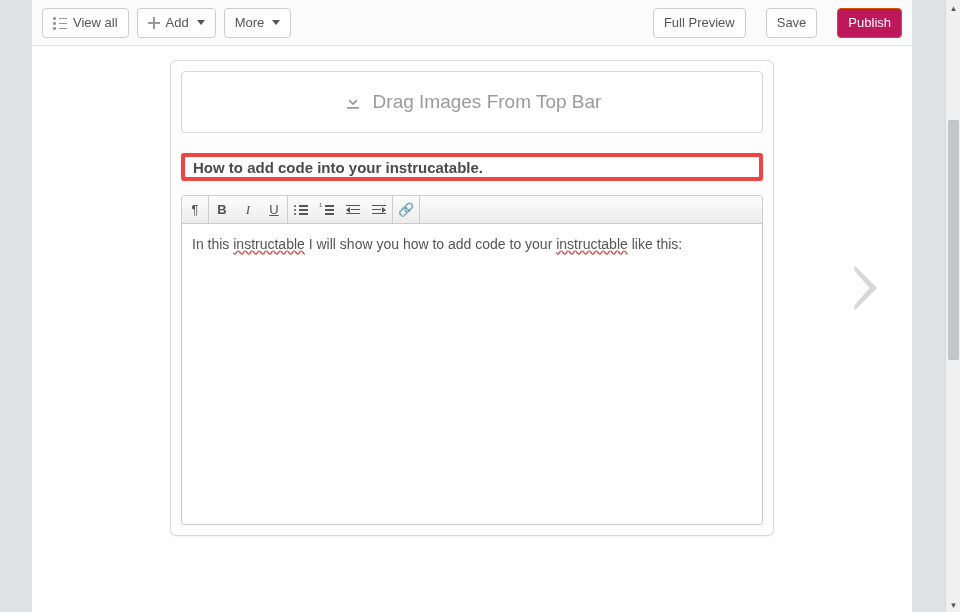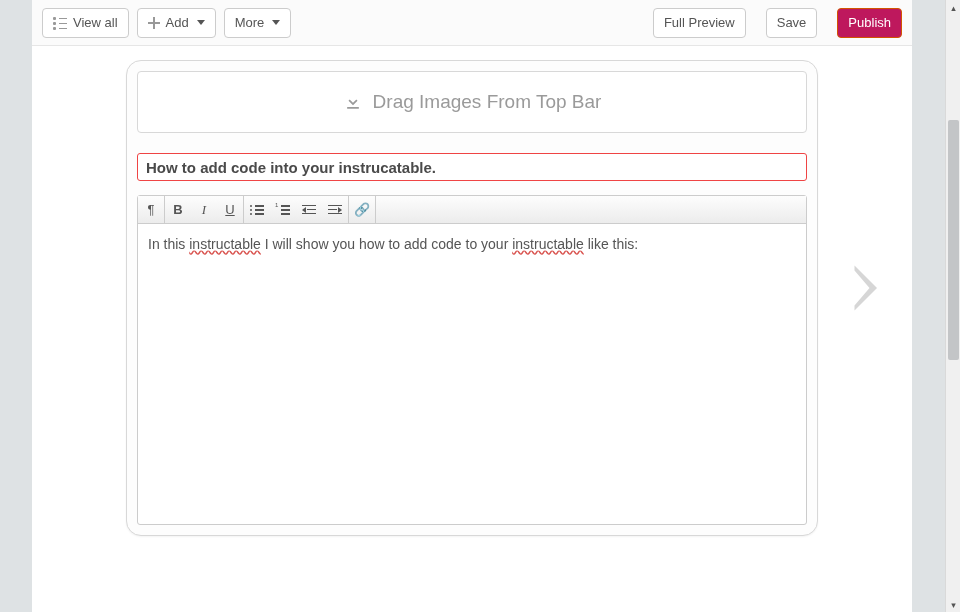--- a/index.html
+++ b/index.html
@@ -123,23 +123,23 @@
   }
   .icon-plus::before, .icon-plus::after {
     content: ""; position: absolute; background: #999;
   }
   .icon-plus::before { left:5px; top:0; width:2px; height:12px; }
   .icon-plus::after  { left:0; top:5px; width:12px; height:2px; }
 
   
   .editor-card {
     margin: 14px auto 20px auto;
-    width: 692px;
+    width: 604px;
     border: 1px solid #d8d8d8;
-    border-radius: 15px;
+    border-radius: 6px;
     background: #fdfdfd;
     box-shadow: 0 1px 2px rgba(0,0,0,0.05);
     padding: 10px;
   }
 
   .dropzone {
     border: 1px solid #d8d8d8;
     border-radius: 4px;
     background: #ffffff;
     height: 62px;
@@ -149,21 +149,21 @@
     gap: 10px;
     color: #9a9a9a;
     font-size: 19px;
   }
   .dropzone svg { width: 20px; height: 20px; fill:#9a9a9a; }
 
   .title-input {
     margin-top: 20px;
     width: 100%;
     height: 28px;
-    border: 1px solid #ef4444;
+    border: 4px solid #ef4444;
     border-radius: 3px;
     padding: 0 8px;
     font-size: 15px;
     font-weight: bold;
     color: #4a4a4a;
   }
 
   .rte {
     margin-top: 14px;
     border: 1px solid #cccccc;

